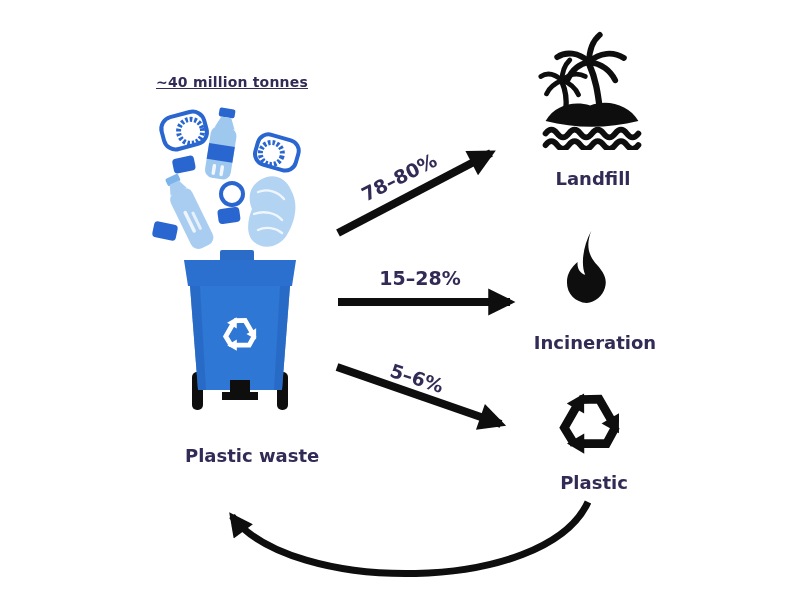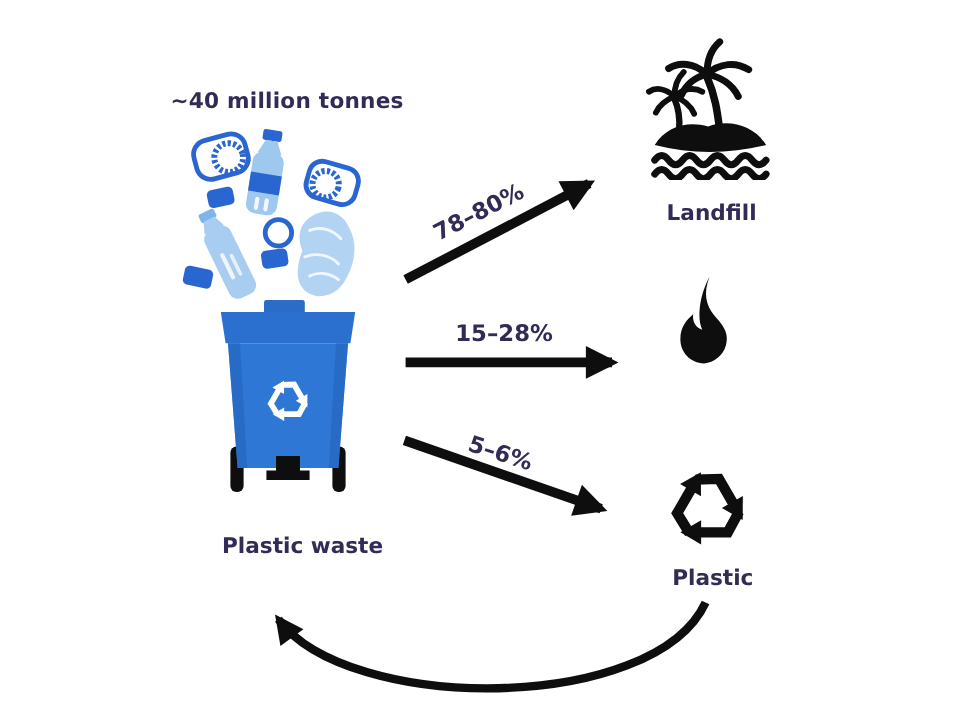--- a/index.html
+++ b/index.html
@@ -21,22 +21,22 @@
   .lbl{
     position:absolute;transform:translate(-50%,-50%);
     font-weight:700;font-size:18px;color:var(--text);
     white-space:nowrap;text-align:right;line-height:23px;
   }
   .pct{
     position:absolute;transform-origin:center;
     font-weight:700;font-size:19px;color:var(--text);white-space:nowrap;
   }
   .title{
-    position:absolute;left:142px;top:74px;
-    font-weight:700;font-size:18px;color:var(--text);letter-spacing:.2px;white-space:nowrap;
+    position:absolute;left:156px;top:74px;
+    font-weight:700;font-size:14px;color:var(--text);letter-spacing:.2px;white-space:nowrap;text-decoration:underline;
   }
   svg{display:block;}
 </style>
 </head>
 <body>
 
 <div id="stage">
 
   <svg width="0" height="0" class="abs" aria-hidden="true">
     <defs>
@@ -161,19 +161,20 @@
     <g fill="none" stroke="#0e0e0e" stroke-width="6" stroke-linecap="round">
       <path d="M12,106 q 6,-8 12,0 t 12,0 t 12,0 t 12,0 t 12,0 t 12,0 t 12,0 t 12,0"></path>
       <path d="M12,118 q 6,-8 12,0 t 12,0 t 12,0 t 12,0 t 12,0 t 12,0 t 12,0 t 12,0"></path>
     </g>
   </svg>
   <div class="lbl" style="left:593px;top:178px">Landfill</div>
 
   <svg class="abs" style="left:551px;top:221px" width="76" height="100" viewBox="0 0 100 110">
     <path d="M53,2 C46,20 49,33 58,44 C67,54 75,63 71,77 C68,88 58,96 47,97 C32,96 21,85 21,70 C21,57 28,49 35,43 C34,51 38,58 45,60 C39,47 42,22 53,2 Z" fill="#0e0e0e"></path>
   </svg>
+  <div class="lbl" style="left:595px;top:342px">Incineration</div>
 
   <svg class="abs" style="left:542px;top:378px" width="96" height="88" viewBox="-60 -60 120 120" color="#0e0e0e">
     <use href="#recy" transform="translate(0,2) scale(0.98)"></use>
   </svg>
   <div class="lbl" style="left:594px;top:482px">Plastic</div>
 
 </div>
 
 </body></html>

